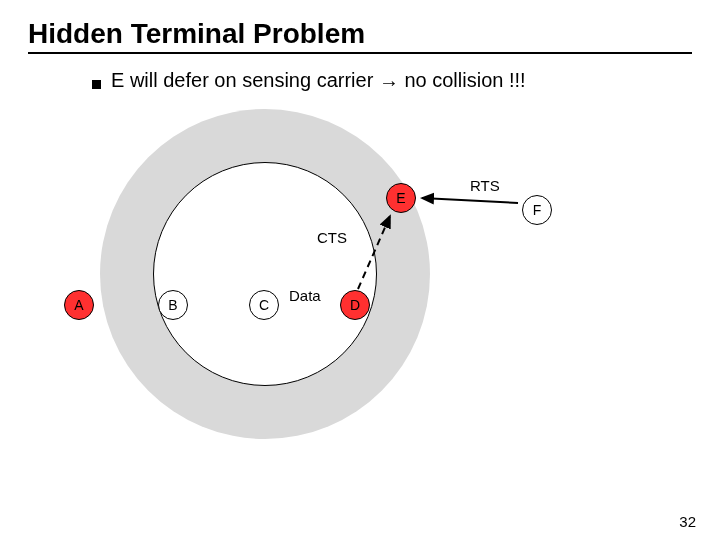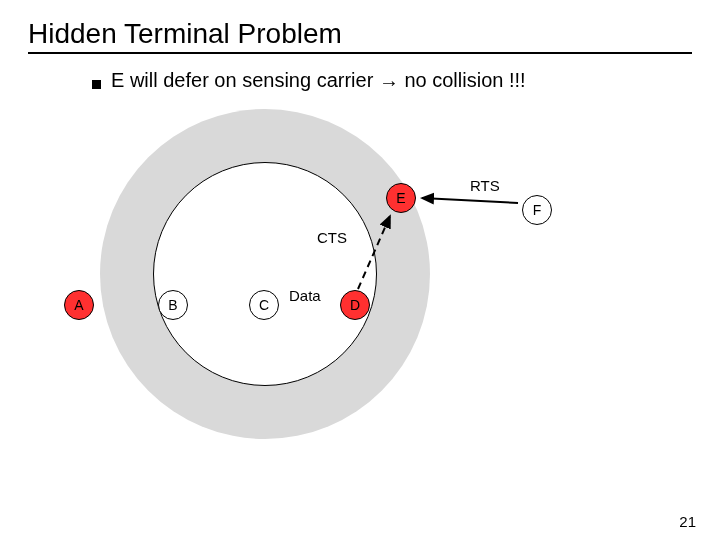--- a/index.html
+++ b/index.html
@@ -13,21 +13,21 @@
     position: relative;
   }
   .slide {
     position: relative;
     width: 720px;
     height: 540px;
     padding: 18px 28px 18px 28px;
   }
   .title {
     font-size: 28px;
-    font-weight: 400;
+    font-weight: 700;
     margin-bottom: 2px;
   }
   .title-rule {
     border: none;
     border-top: 2px solid #000;
     margin: 2px 0 14px 0;
   }
   .bullet-lvl1 {
     display: flex;
     align-items: flex-start;
@@ -181,14 +181,14 @@
           <path d="M0,0 L7,3 L0,6 Z" fill="#000"></path>
         </marker>
       </defs>
 
       <line x1="330" y1="186" x2="362" y2="113" stroke="#000" stroke-width="2" stroke-dasharray="7 5" marker-end="url(#arrowhead-dash)"></line>
 
       <line x1="490" y1="100" x2="394" y2="95" stroke="#000" stroke-width="2" marker-end="url(#arrowhead-solid)"></line>
     </svg>
   </div>
 
-  <div class="page-num">21</div>
+  <div class="page-num">32</div>
 </div>
 
 </body></html>

